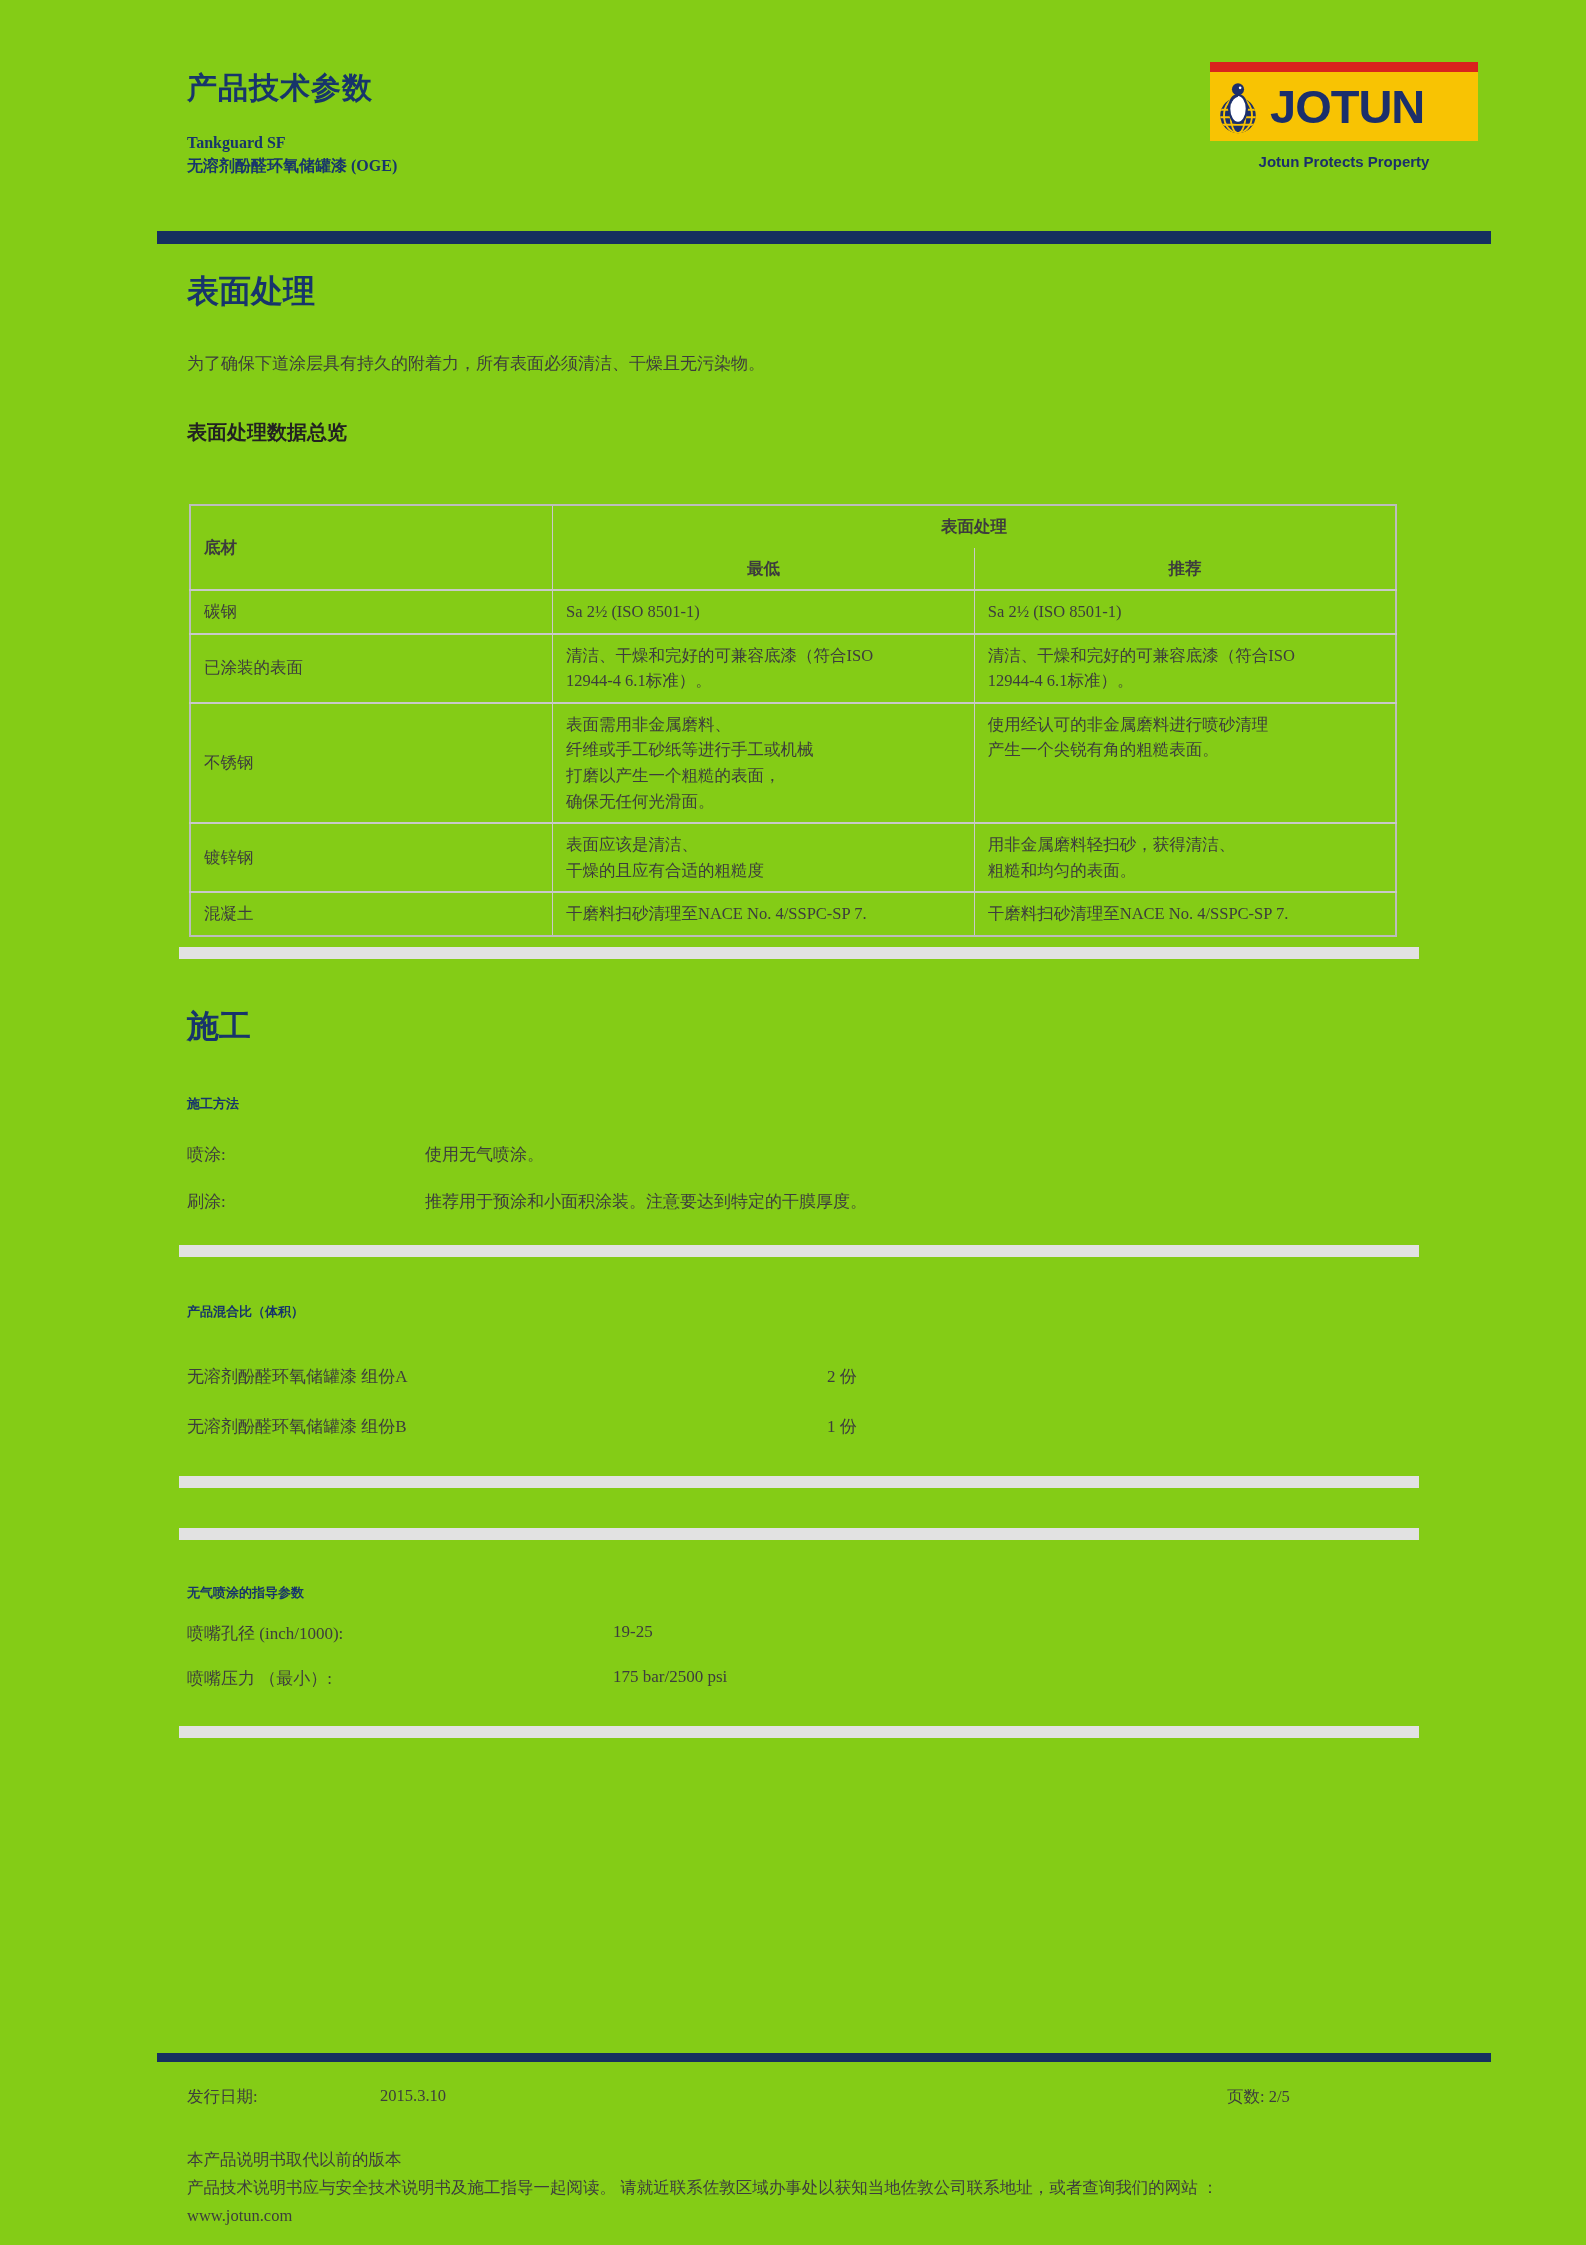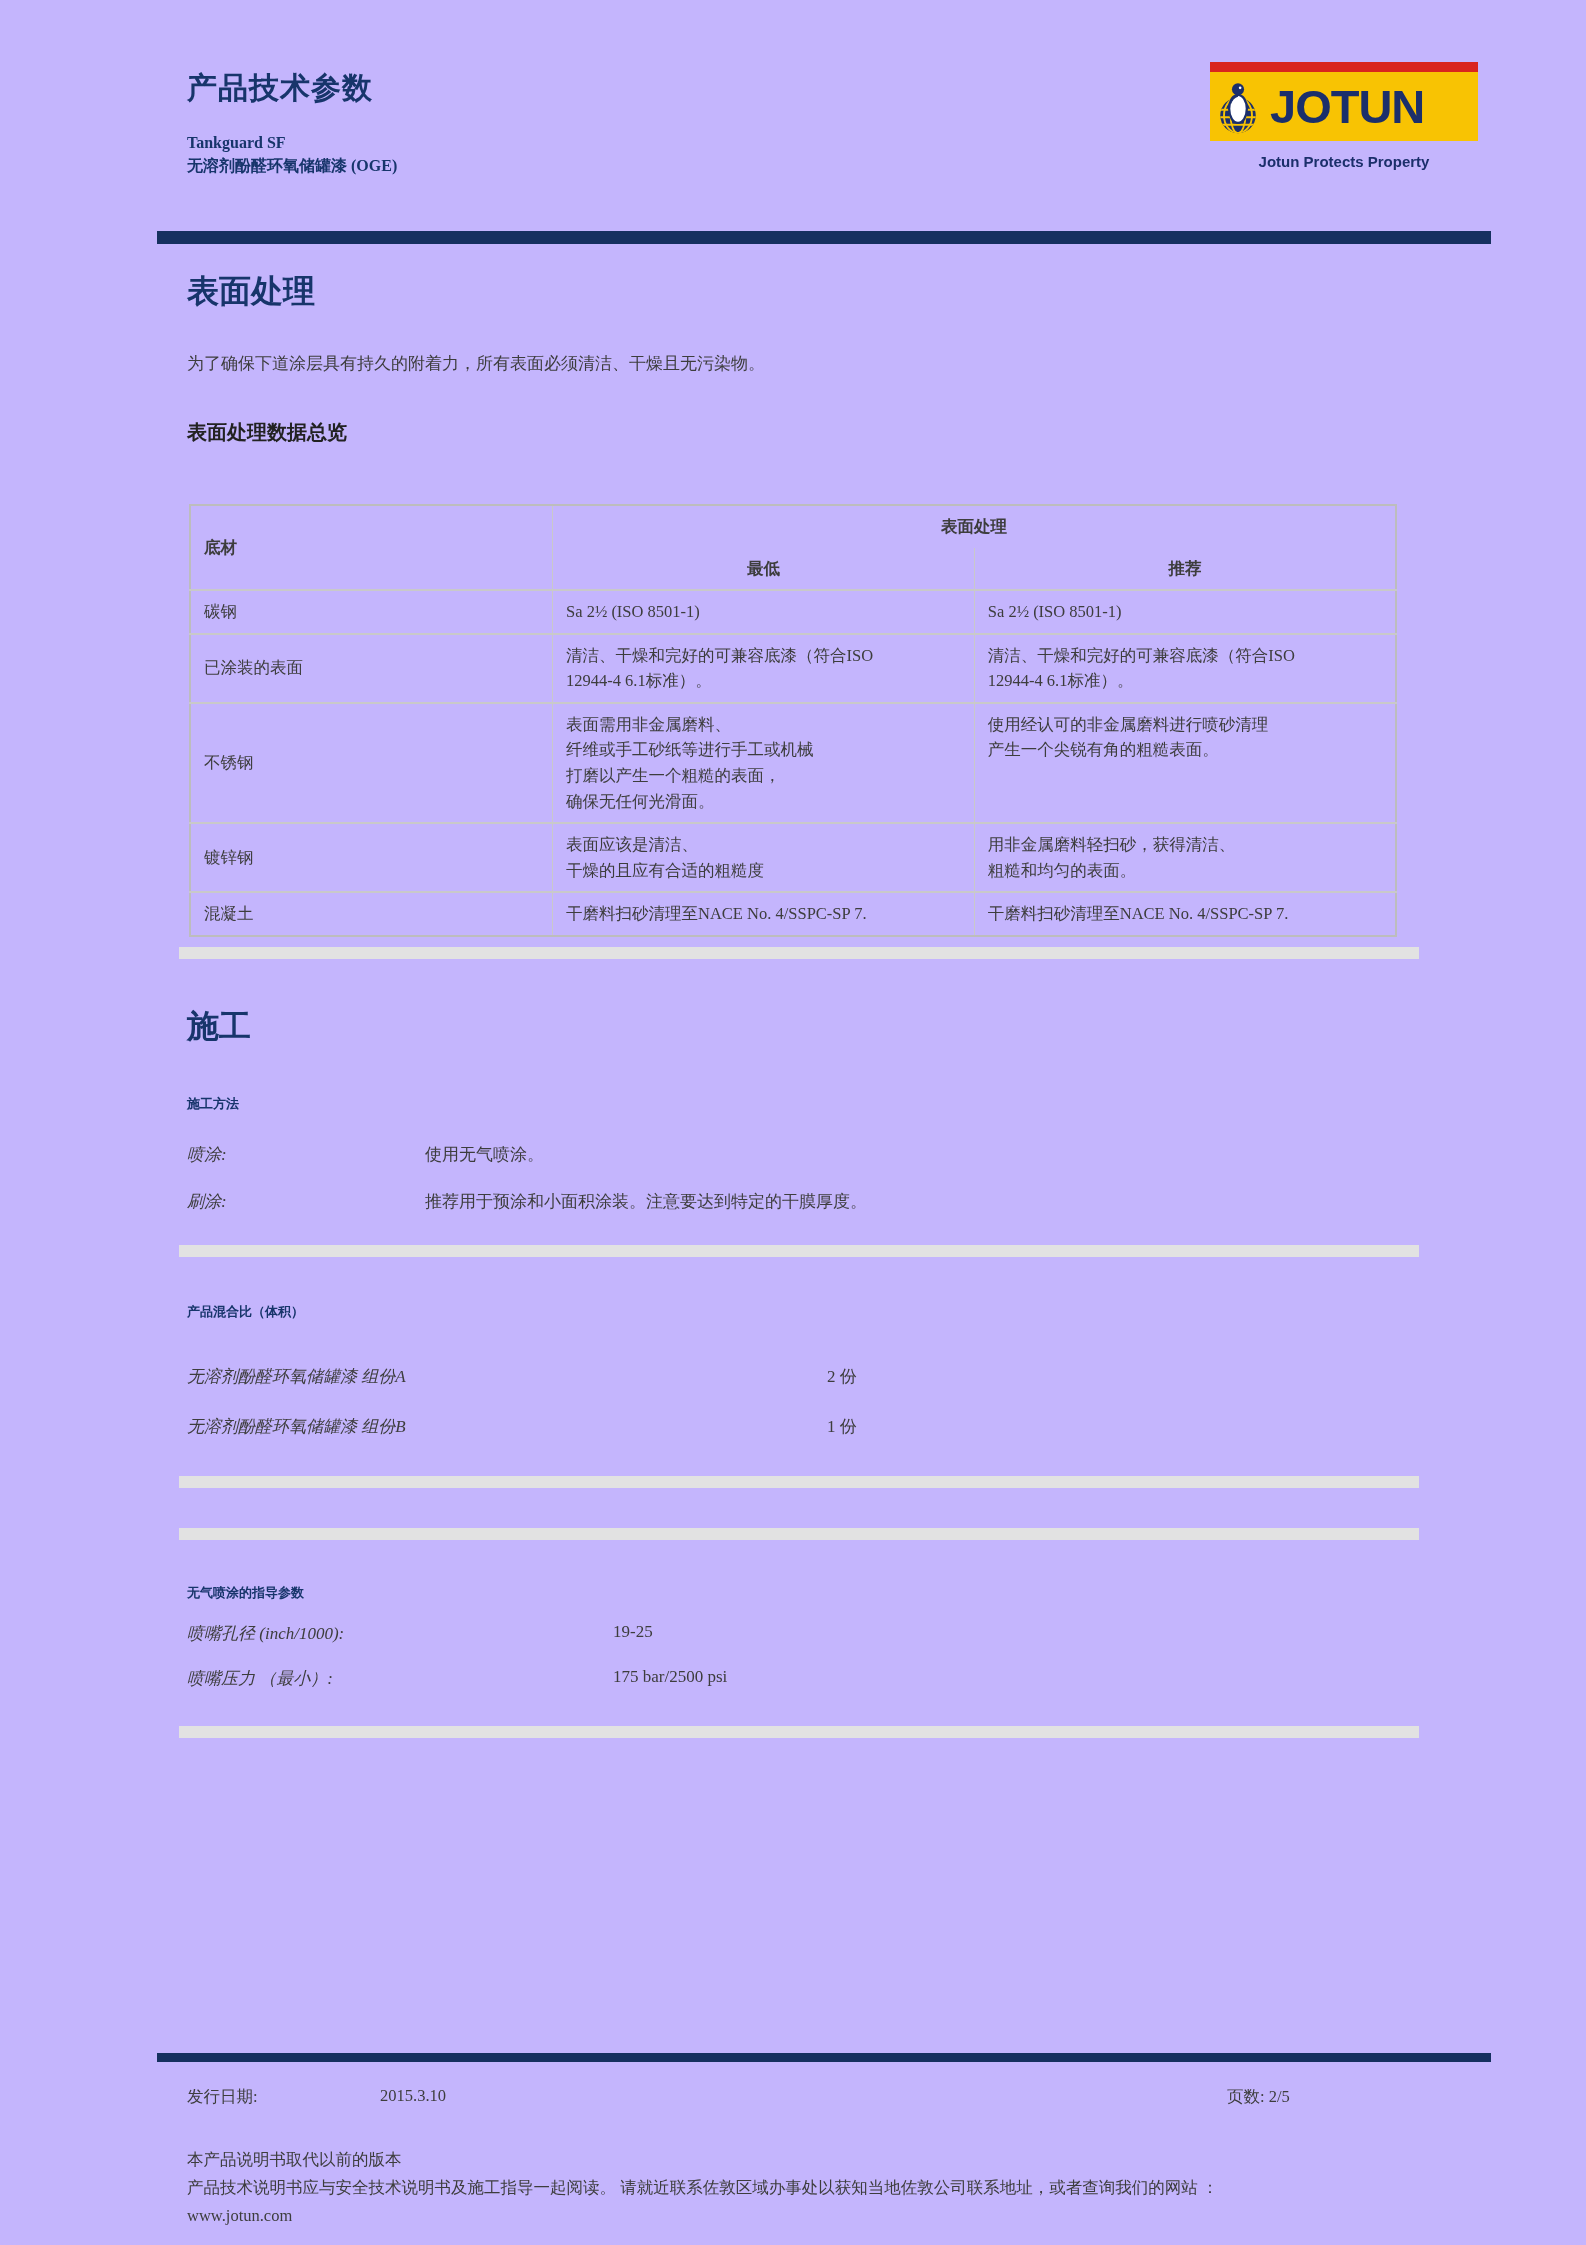--- a/index.html
+++ b/index.html
@@ -1,19 +1,19 @@
 <!DOCTYPE html>
 <html><head>
 <meta charset="utf-8">
 <style>
   html,body { margin:0; padding:0; background:#ffffff; }
   .page {
     position:relative;
     width:1586px; height:2245px;
-    background:#c4b5fd;
+    background:#84cc16;
     font-family:"Liberation Serif","DejaVu Serif",serif;
     color:#3d3d3d;
     overflow:hidden;
   }
   
   .header { position:relative; height:231px; }
   .header-text { position:absolute; left:187px; top:68px; }
   .doc-title {
     font-family:"Liberation Sans","DejaVu Sans",sans-serif;
     font-weight:bold; font-size:30px; color:#17356b; letter-spacing:1px;
@@ -38,21 +38,21 @@
   
   .navy-rule { margin-left:157px; width:1334px; height:13px; background:#16305f; }
   .gray-divider { margin-left:179px; width:1240px; height:12px; background:#e2e2e2; }
   
   .content { margin-left:187px; width:1210px; }
   .section-heading { font-size:32px; font-weight:600; color:#17356b; }
   .sub-heading-navy { font-size:13px; font-weight:bold; color:#17356b; }
   .sub-heading-black { font-size:20px; font-weight:bold; color:#222222; }
   .body-text { font-size:17px; color:#3d3d3d; }
   .lv-row { display:flex; font-size:17px; color:#3d3d3d; }
-  .lv-row .lbl { flex:none;font-style:italic; }
+  .lv-row .lbl { flex:none; }
   .w238 { width:238px; }
   .w300 { width:300px; }
   .w426 { width:426px; }
   .w640 { width:640px; }
   
   .surface-table {
     margin-left:2px; width:1208px;
     border-collapse:collapse; table-layout:fixed;
     border:2px solid #bdbdbd;
     font-size:16.5px; color:#3d3d3d;

